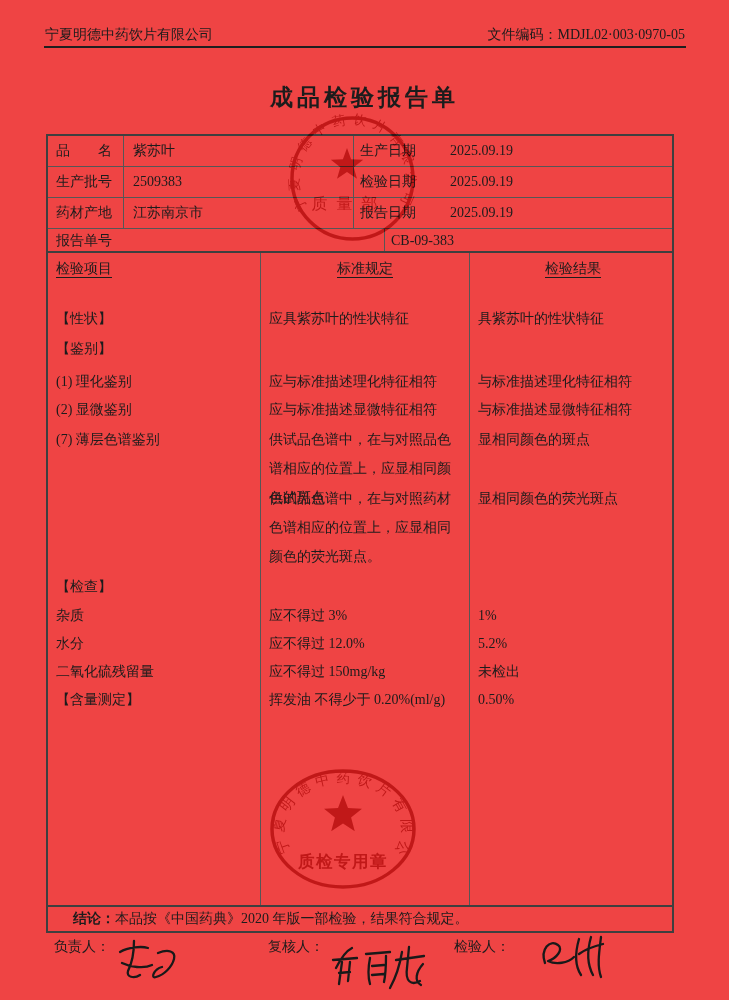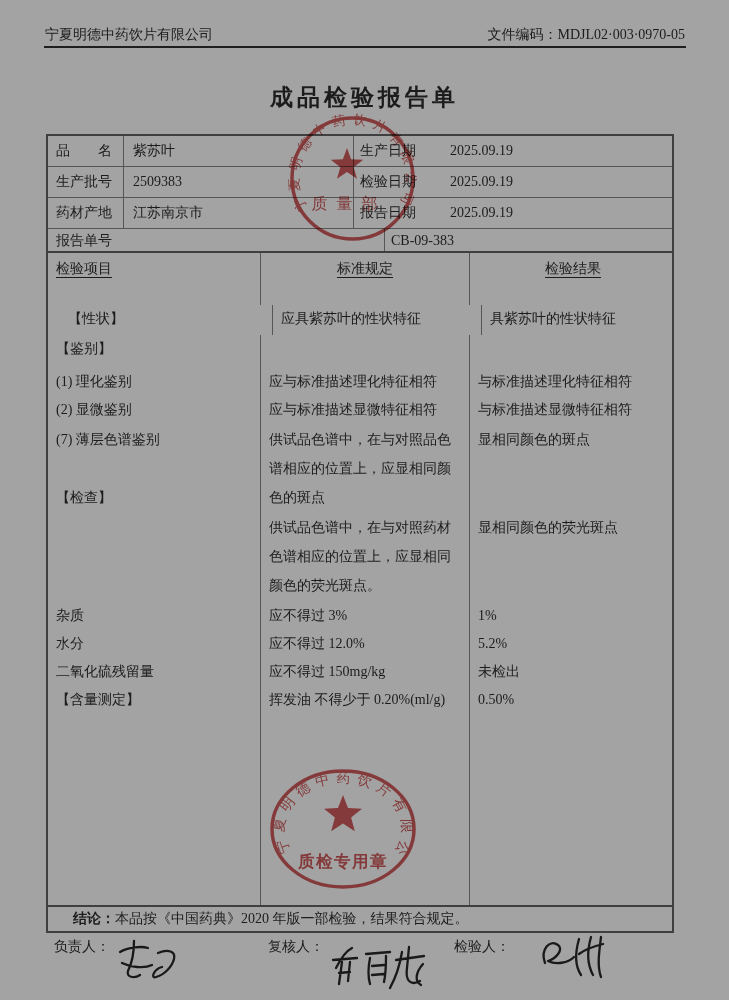--- a/index.html
+++ b/index.html
@@ -1,17 +1,17 @@
 <!DOCTYPE html>
 <html><head>
 <meta charset="utf-8">
 <style>
   html,body{margin:0;padding:0;background:#888;}
   .page{
-    position:relative;width:729px;height:1000px;background:#a3a3a3;
+    position:relative;width:729px;height:1000px;background:#ef4444;
     font-family:"Liberation Serif","DejaVu Serif",serif;color:#1c1c1c;
     overflow:hidden;
   }
   
   .doc-header{position:absolute;left:45px;top:26px;width:640px;display:flex;justify-content:space-between;font-size:14px;}
   .header-rule{position:absolute;left:44px;top:46px;width:642px;height:2px;background:#1f1f1f;}
   
   .report-title{position:absolute;left:0;top:82px;width:729px;text-align:center;
     font-size:23px;font-weight:bold;letter-spacing:4px;}
   
@@ -28,21 +28,21 @@
   .detail-table{position:absolute;left:46px;top:251px;width:628px;height:656px;box-sizing:border-box;
     border:2px solid #3f3f3f;display:flex;flex-direction:column;font-size:14px;}
   .drow{display:flex;box-sizing:border-box;}
   .dc1{width:212px;box-sizing:border-box;padding:4px 4px 0 8px;line-height:20px;}
   .dc2{width:209px;box-sizing:border-box;border-left:1.5px solid #565656;padding:4px 8px 0 8px;line-height:20px;}
   .dc3{flex:1;box-sizing:border-box;border-left:1.5px solid #565656;padding:4px 4px 0 8px;line-height:20px;}
   .r-head{height:52px;}
   .r-head .dc1,.r-head .dc2,.r-head .dc3{padding-top:6px;}
   .r-head .dc2,.r-head .dc3{text-align:center;}
   .col-title{text-decoration:underline;text-underline-offset:4px;}
-  .r-a{height:30px;padding-left:12px;} .r-b{height:33px;} .r-c{height:28px;} .r-d{height:29px;}
+  .r-a{height:30px;} .r-b{height:33px;} .r-c{height:28px;} .r-d{height:29px;}
   .r-tall1{height:59px;} .r-tall2{height:89px;}
   .r-tall1 .dc1,.r-tall1 .dc2,.r-tall1 .dc3,
   .r-tall2 .dc1,.r-tall2 .dc2,.r-tall2 .dc3{line-height:29px;padding-top:0;}
   .r-fill{flex:1;}
   
   .conclusion-row{position:absolute;left:46px;top:907px;width:628px;height:26px;box-sizing:border-box;
     border:2px solid #3f3f3f;border-top:none;font-size:14px;display:flex;align-items:center;padding-left:25px;}
   .conclusion-row b{font-weight:bold;}
   
   .signoff{position:absolute;left:46px;top:938px;width:628px;font-size:14px;}
@@ -134,30 +134,30 @@
       <div class="dc2">应与标准描述显微特征相符</div>
       <div class="dc3">与标准描述显微特征相符</div>
     </div>
 
     <div class="drow r-tall1">
       <div class="dc1">(7) 薄层色谱鉴别</div>
       <div class="dc2">供试品色谱中，在与对照品色谱相应的位置上，应显相同颜色的斑点</div>
       <div class="dc3">显相同颜色的斑点</div>
     </div>
 
+    <div class="drow r-tall2">
+      <div class="dc1"></div>
+      <div class="dc2">供试品色谱中，在与对照药材色谱相应的位置上，应显相同颜色的荧光斑点。</div>
+      <div class="dc3">显相同颜色的荧光斑点</div>
+    </div>
+
     <div class="drow r-d">
       <div class="dc1">【检查】</div>
       <div class="dc2"></div>
       <div class="dc3"></div>
-    </div>
-
-    <div class="drow r-tall2">
-      <div class="dc1"></div>
-      <div class="dc2">供试品色谱中，在与对照药材色谱相应的位置上，应显相同颜色的荧光斑点。</div>
-      <div class="dc3">显相同颜色的荧光斑点</div>
     </div>
 
     <div class="drow r-c">
       <div class="dc1">杂质</div>
       <div class="dc2">应不得过 3%</div>
       <div class="dc3">1%</div>
     </div>
 
     <div class="drow r-c">
       <div class="dc1">水分</div>

